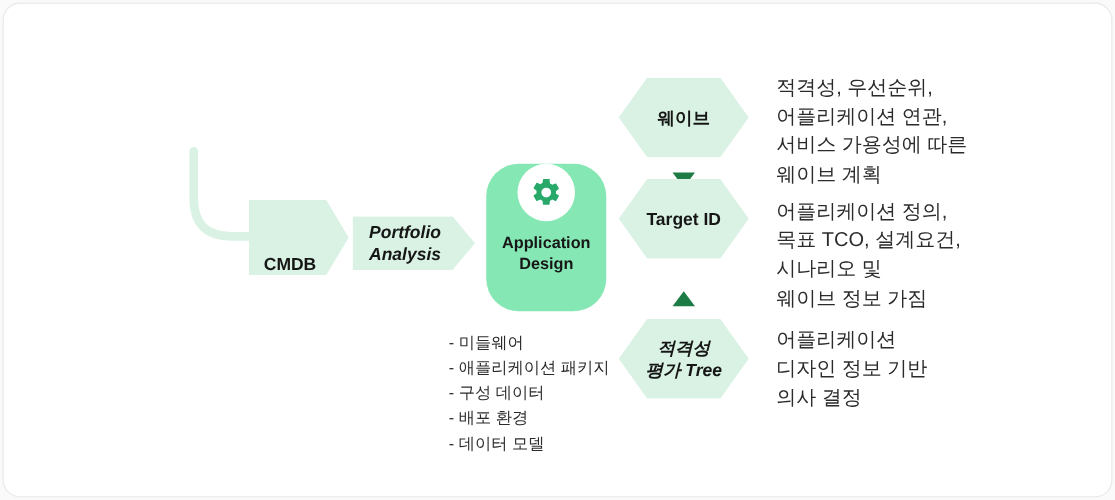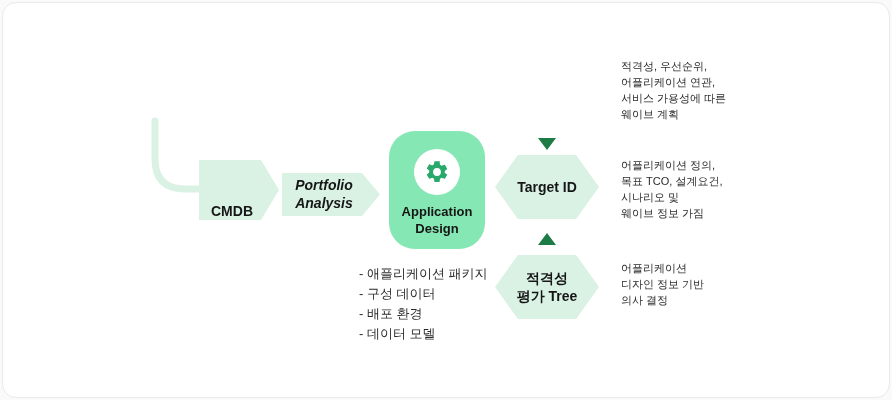--- a/index.html
+++ b/index.html
@@ -42,50 +42,49 @@
   .hex{
     position:absolute;
     width:104px;height:64px;
     background:var(--shape-light);
     clip-path:polygon(22% 0, 78% 0, 100% 50%, 78% 100%, 22% 100%, 0 50%);
     display:flex;align-items:center;justify-content:center;
     font-weight:700;font-size:14px;color:var(--ink);
     text-align:center;line-height:1.3;
   }
   .hex-wave{left:492px;top:59px;}
-  .hex-target{left:492px;top:152px;}
-  .hex-tree{left:492px;top:252px;}
+  .hex-target{left:492px;top:140px;}
+  .hex-tree{left:492px;top:252px;font-style:italic;}
   .appbox{
     position:absolute;left:386px;top:128px;
     width:96px;height:118px;
     background:var(--shape-accent);
     border-radius:26px;
     display:flex;flex-direction:column;align-items:center;
-    padding-top:18px;
   }
   .gear-circle{
     width:46px;height:46px;border-radius:50%;
     background:#ffffff;
     display:flex;align-items:center;justify-content:center;
   }
   .appbox-label{
     margin-top:9px;
     font-weight:700;font-size:13px;color:var(--ink);
     text-align:center;line-height:1.3;
   }
   .tri{
     position:absolute;width:0;height:0;
     border-left:9px solid transparent;
     border-right:9px solid transparent;
   }
   .tri-down{left:535px;top:135px;border-top:12px solid var(--arrow-dark);}
   .tri-up{left:535px;top:230px;border-bottom:12px solid var(--arrow-dark);}
   .note{
     position:absolute;left:618px;
-    font-size:11px;color:var(--ink-soft);
+    font-size:16px;color:var(--ink-soft);
     line-height:1.45;
   }
   .note-wave{top:56px;}
   .note-target{top:155px;}
   .note-tree{top:258px;}
   .design-items{
     position:absolute;left:356px;top:261px;
     font-size:13px;color:var(--ink-soft);
     line-height:1.55;
   }
@@ -112,20 +111,23 @@
   <div class="appbox">
     <div class="gear-circle">
       <svg width="26" height="26" viewBox="0 0 24 24">
         <path fill="#28a869" d="M19.14,12.94a7.43,7.43,0,0,0,.06-.94,7.43,7.43,0,0,0-.06-.94l2.03-1.58a.49.49,0,0,0,.12-.61l-1.92-3.32a.49.49,0,0,0-.59-.22l-2.39,1a7.28,7.28,0,0,0-1.62-.94l-.36-2.54A.48.48,0,0,0,13.93,2H10.07a.48.48,0,0,0-.48.41L9.23,4.95a7.28,7.28,0,0,0-1.62.94l-2.39-1a.49.49,0,0,0-.59.22L2.71,8.43a.48.48,0,0,0,.12.61l2.03,1.58a7.43,7.43,0,0,0-.06.94,7.43,7.43,0,0,0,.06.94L2.83,14.08a.49.49,0,0,0-.12.61l1.92,3.32a.49.49,0,0,0,.59.22l2.39-1a7.28,7.28,0,0,0,1.62.94l.36,2.54a.48.48,0,0,0,.48.41h3.86a.48.48,0,0,0,.48-.41l.36-2.54a7.28,7.28,0,0,0,1.62-.94l2.39,1a.49.49,0,0,0,.59-.22l1.92-3.32a.49.49,0,0,0-.12-.61ZM12,15.6A3.6,3.6,0,1,1,15.6,12,3.6,3.6,0,0,1,12,15.6Z"></path>
       </svg>
     </div>
     <div class="appbox-label multiline">Application
 Design</div>
   </div>
 
+  <div class="hex hex-wave">
+    <span class="multiline">웨이브</span>
+  </div>
 
   <div class="tri tri-down"></div>
 
   <div class="hex hex-target">
     <span class="multiline">Target ID</span>
   </div>
 
   <div class="tri tri-up"></div>
 
   <div class="hex hex-tree">
@@ -139,19 +141,20 @@
 웨이브 계획</div>
   <div class="note note-tree multiline">어플리케이션
 디자인 정보 기반
 의사 결정</div>
   <div class="note note-target multiline">어플리케이션 정의,
 목표 TCO, 설계요건,
 시나리오 및
 웨이브 정보 가짐</div>
 
   <div class="design-items">
+    <div>- 미들웨어</div>
     <div>- 애플리케이션 패키지</div>
     <div>- 구성 데이터</div>
     <div>- 배포 환경</div>
     <div>- 데이터 모델</div>
   </div>
 
 </div>
 
 </body></html>

